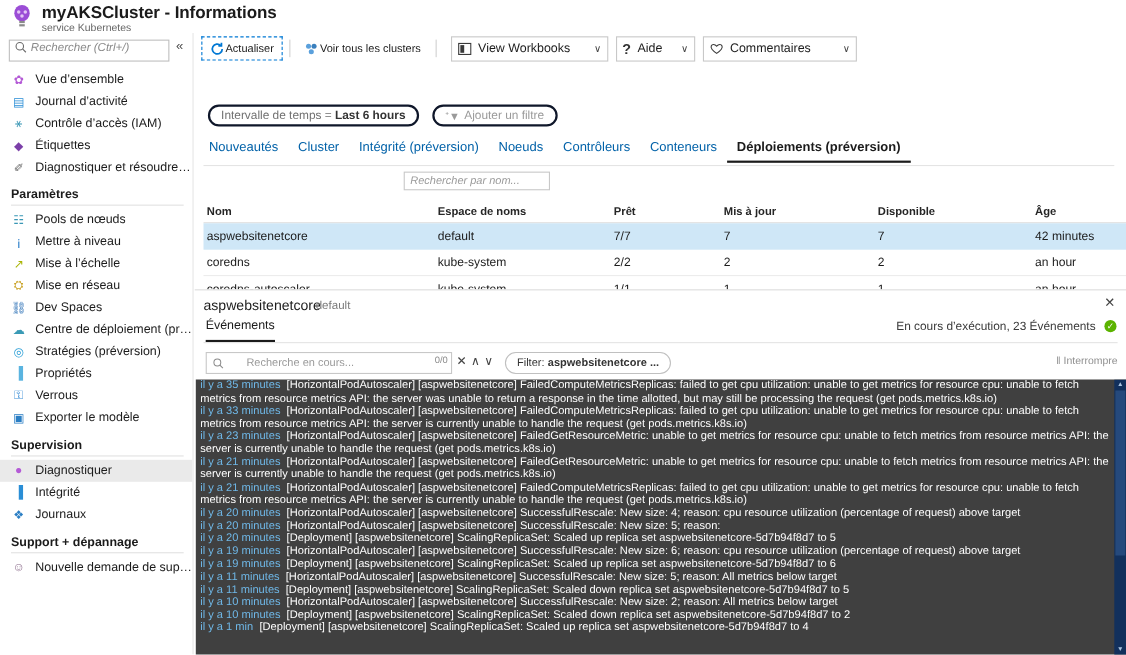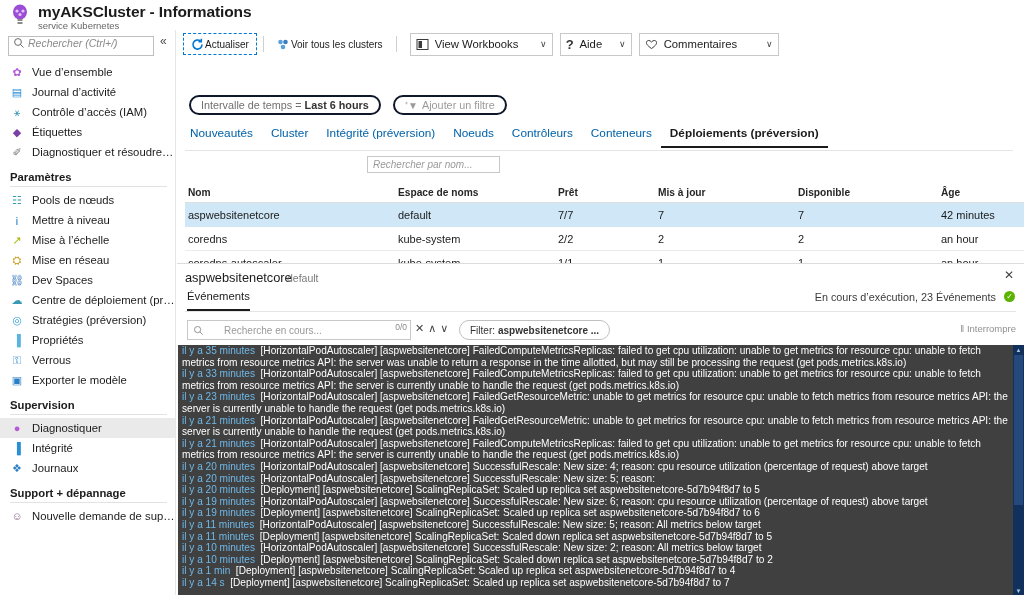--- a/index.html
+++ b/index.html
@@ -471,21 +471,20 @@
           <div class="log-line"><span class="ts">il y a 20 minutes</span>&nbsp;&nbsp;<span>[HorizontalPodAutoscaler] [aspwebsitenetcore] SuccessfulRescale: New size: 4; reason: cpu resource utilization (percentage of request) above target</span></div>
           <div class="log-line"><span class="ts">il y a 20 minutes</span>&nbsp;&nbsp;<span>[HorizontalPodAutoscaler] [aspwebsitenetcore] SuccessfulRescale: New size: 5; reason:</span></div>
           <div class="log-line"><span class="ts">il y a 20 minutes</span>&nbsp;&nbsp;<span>[Deployment] [aspwebsitenetcore] ScalingReplicaSet: Scaled up replica set aspwebsitenetcore-5d7b94f8d7 to 5</span></div>
           <div class="log-line"><span class="ts">il y a 19 minutes</span>&nbsp;&nbsp;<span>[HorizontalPodAutoscaler] [aspwebsitenetcore] SuccessfulRescale: New size: 6; reason: cpu resource utilization (percentage of request) above target</span></div>
           <div class="log-line"><span class="ts">il y a 19 minutes</span>&nbsp;&nbsp;<span>[Deployment] [aspwebsitenetcore] ScalingReplicaSet: Scaled up replica set aspwebsitenetcore-5d7b94f8d7 to 6</span></div>
           <div class="log-line"><span class="ts">il y a 11 minutes</span>&nbsp;&nbsp;<span>[HorizontalPodAutoscaler] [aspwebsitenetcore] SuccessfulRescale: New size: 5; reason: All metrics below target</span></div>
           <div class="log-line"><span class="ts">il y a 11 minutes</span>&nbsp;&nbsp;<span>[Deployment] [aspwebsitenetcore] ScalingReplicaSet: Scaled down replica set aspwebsitenetcore-5d7b94f8d7 to 5</span></div>
           <div class="log-line"><span class="ts">il y a 10 minutes</span>&nbsp;&nbsp;<span>[HorizontalPodAutoscaler] [aspwebsitenetcore] SuccessfulRescale: New size: 2; reason: All metrics below target</span></div>
           <div class="log-line"><span class="ts">il y a 10 minutes</span>&nbsp;&nbsp;<span>[Deployment] [aspwebsitenetcore] ScalingReplicaSet: Scaled down replica set aspwebsitenetcore-5d7b94f8d7 to 2</span></div>
           <div class="log-line"><span class="ts">il y a 1 min</span>&nbsp;&nbsp;<span>[Deployment] [aspwebsitenetcore] ScalingReplicaSet: Scaled up replica set aspwebsitenetcore-5d7b94f8d7 to 4</span></div>
-          <div class="log-line"><span class="ts">il y a 14 s</span>&nbsp;&nbsp;<span>[Deployment] [aspwebsitenetcore] ScalingReplicaSet: Scaled up replica set aspwebsitenetcore-5d7b94f8d7 to 7</span></div>
         </div>
     <div class="log-scroll">
       <div class="ar up">▲</div>
       <div class="thumb"></div>
       <div class="ar dn">▼</div>
     </div>
   </div>
 </div>
 
 </div>

